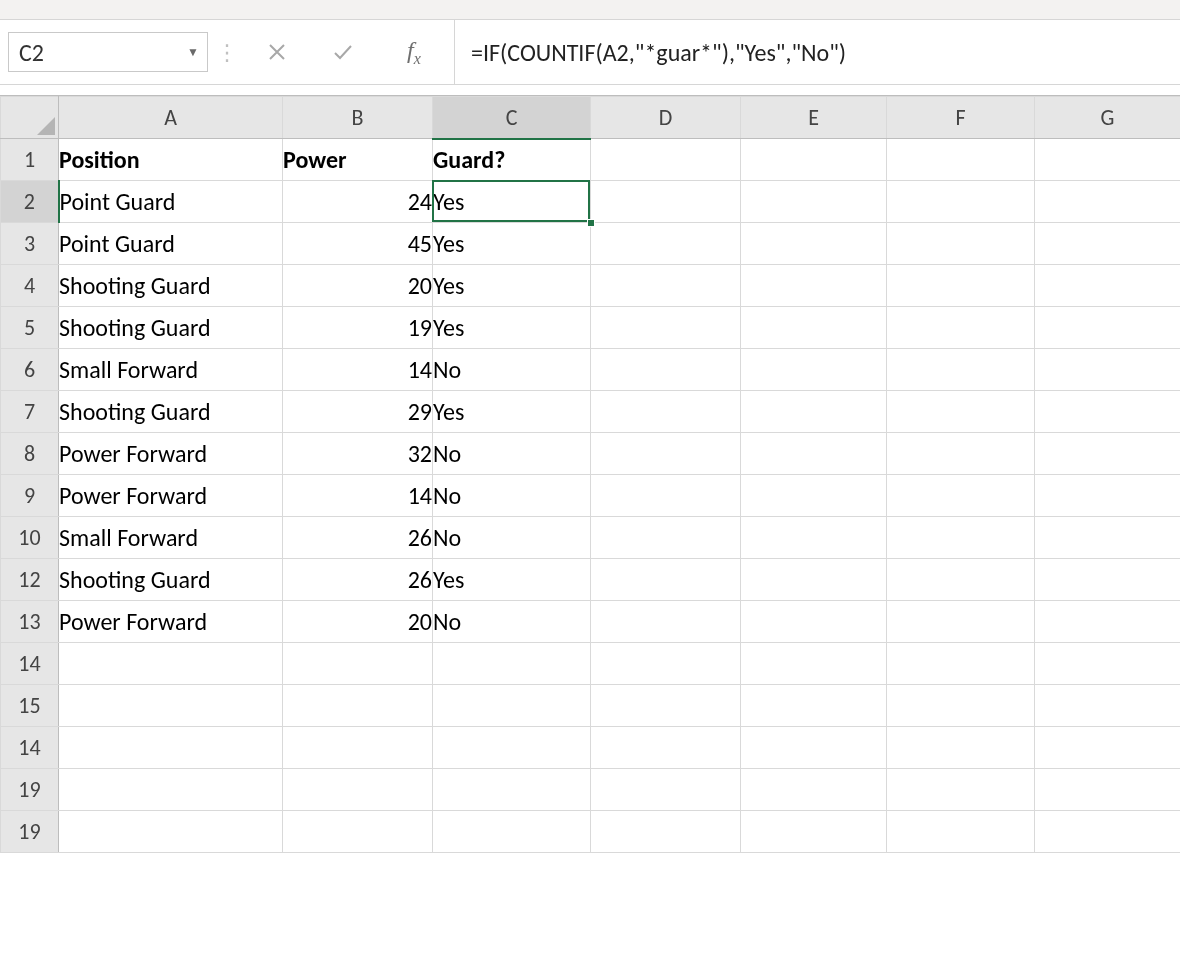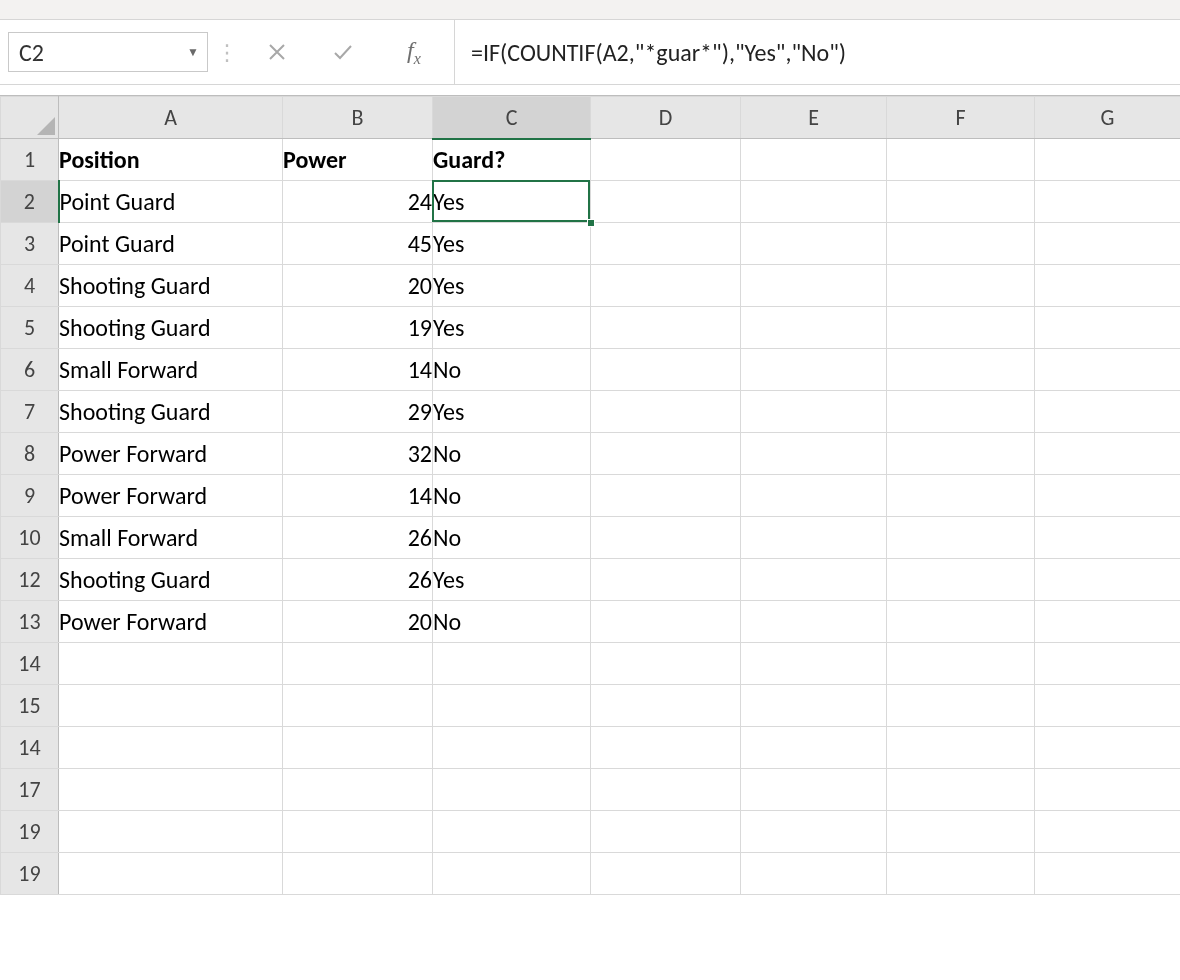--- a/index.html
+++ b/index.html
@@ -406,30 +406,20 @@
           <th class="rowhdr">14</th>
           <td class="cell" id="cell-A16"></td>
           <td class="cell" id="cell-B16"></td>
           <td class="cell" id="cell-C16"></td>
           <td class="cell" id="cell-D16"></td>
           <td class="cell" id="cell-E16"></td>
           <td class="cell" id="cell-F16"></td>
           <td class="cell" id="cell-G16"></td>
         </tr>
         <tr>
-          <th class="rowhdr">17</th>
-          <td class="cell" id="cell-A17"></td>
-          <td class="cell" id="cell-B17"></td>
-          <td class="cell" id="cell-C17"></td>
-          <td class="cell" id="cell-D17"></td>
-          <td class="cell" id="cell-E17"></td>
-          <td class="cell" id="cell-F17"></td>
-          <td class="cell" id="cell-G17"></td>
-        </tr>
-        <tr>
           <th class="rowhdr">19</th>
           <td class="cell" id="cell-A18"></td>
           <td class="cell" id="cell-B18"></td>
           <td class="cell" id="cell-C18"></td>
           <td class="cell" id="cell-D18"></td>
           <td class="cell" id="cell-E18"></td>
           <td class="cell" id="cell-F18"></td>
           <td class="cell" id="cell-G18"></td>
         </tr>
         <tr>

